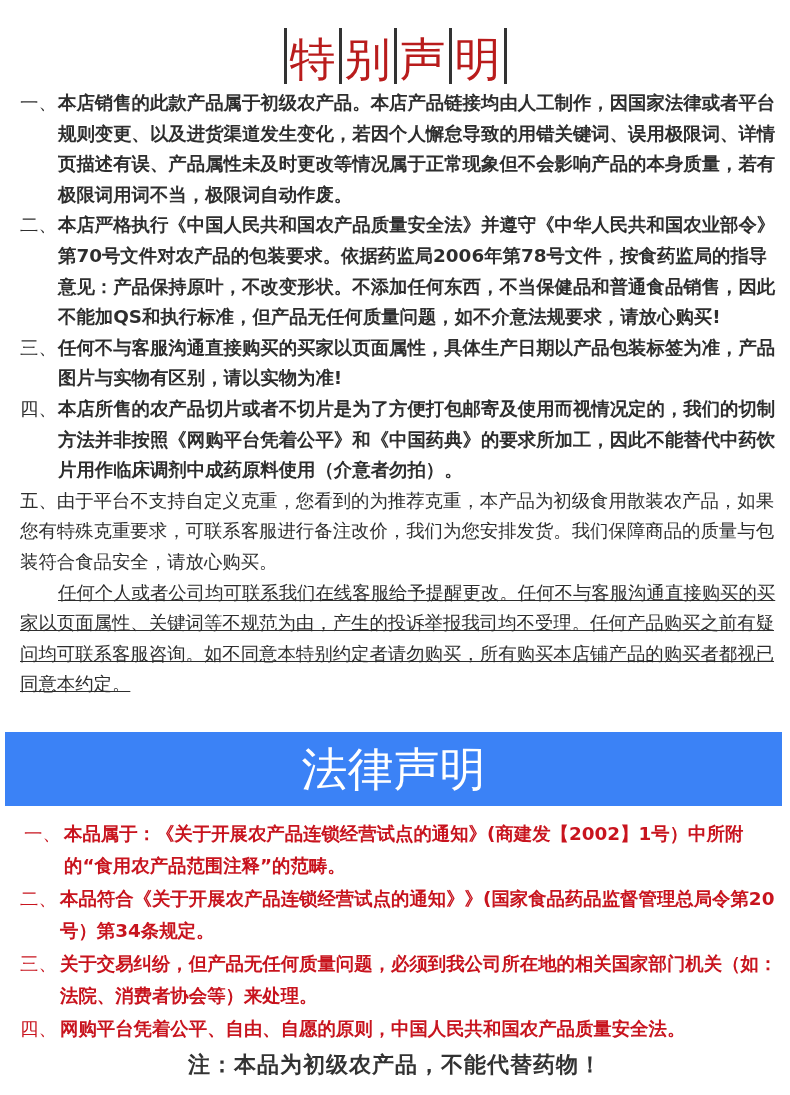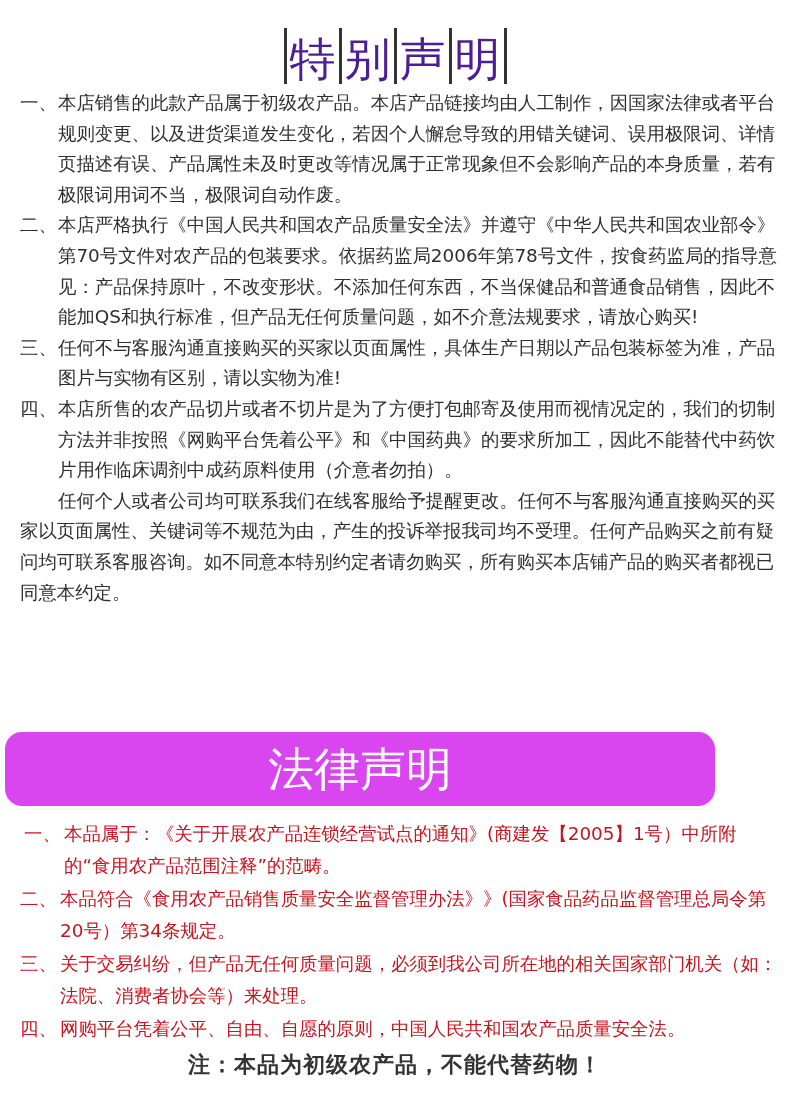--- a/index.html
+++ b/index.html
@@ -1,30 +1,30 @@
 <!DOCTYPE html>
 <html><head>
 <meta charset="utf-8">
 <style>
   html, body { margin: 0; padding: 0; background: #ffffff; }
   body { width: 790px; height: 1095px; position: relative; overflow: hidden;
          font-family: "DejaVu Sans", "Liberation Sans", sans-serif; color: #2e2e2e; }
   .title { position: absolute; top: 24px; left: 0; width: 790px; text-align: center;
-           font-size: 46px; line-height: 62px; color: #4c1d95; letter-spacing: 0; }
+           font-size: 46px; line-height: 62px; color: #b91c1c; letter-spacing: 0; }
   .title .bar { display: inline-block; width: 3px; height: 56px; background: #333; vertical-align: middle;
                 margin: 0 3px; position: relative; top: -3px; }
   .title .ch { display: inline-block; vertical-align: middle; }
   .notice { position: absolute; top: 88px; left: 20px; width: 760px; font-size: 18.4px; line-height: 30.6px; }
   .item { display: flex; }
   .item .num { flex: 0 0 38px; white-space: nowrap; }
-  .item .txt { flex: 1; }
+  .item .txt { flex: 1; font-weight: bold; }
   .item.flat { display: block; }
-  .para { text-indent: 38px; }
-  .banner { position: absolute; top: 732px; left: 5px; width: 710px; height: 74px; background: #d946ef;
-            color: #ffffff; font-size: 46px; line-height: 74px; text-align: center; border-radius: 17px; }
+  .para { text-indent: 38px; text-decoration: underline; }
+  .banner { position: absolute; top: 732px; left: 5px; width: 777px; height: 74px; background: #3b82f6;
+            color: #ffffff; font-size: 46px; line-height: 74px; text-align: center; }
   .legal { position: absolute; top: 818px; left: 20px; width: 760px; font-size: 18.4px; line-height: 31.5px;
            color: #c8141e; }
   .legal .item .num { flex: 0 0 40px; }
   .legal .item.first { padding-left: 4px; }
   .legal .item + .item { margin-top: 2px; }
   .note { position: absolute; top: 1048px; left: 0; width: 790px; text-align: center; font-size: 22px;
           line-height: 34px; font-weight: bold; color: #333333; letter-spacing: 1px; }
 </style>
 </head>
 <body>
@@ -41,35 +41,38 @@
     <span class="txt">本店严格执行《中国人民共和国农产品质量安全法》并遵守《中华人民共和国农业部令》第70号文件对农产品的包装要求。依据药监局2006年第78号文件，按食药监局的指导意见：产品保持原叶，不改变形状。不添加任何东西，不当保健品和普通食品销售，因此不能加QS和执行标准，但产品无任何质量问题，如不介意法规要求，请放心购买!</span>
   </div>
   <div class="item">
     <span class="num">三、</span>
     <span class="txt">任何不与客服沟通直接购买的买家以页面属性，具体生产日期以产品包装标签为准，产品图片与实物有区别，请以实物为准!</span>
   </div>
   <div class="item">
     <span class="num">四、</span>
     <span class="txt">本店所售的农产品切片或者不切片是为了方便打包邮寄及使用而视情况定的，我们的切制方法并非按照《网购平台凭着公平》和《中国药典》的要求所加工，因此不能替代中药饮片用作临床调剂中成药原料使用（介意者勿拍）。</span>
   </div>
+  <div class="item flat">
+    <span>五、</span><span>由于平台不支持自定义克重，您看到的为推荐克重，本产品为初级食用散装农产品，如果您有特殊克重要求，可联系客服进行备注改价，我们为您安排发货。我们保障商品的质量与包装符合食品安全，请放心购买。</span>
+  </div>
   <div class="para">任何个人或者公司均可联系我们在线客服给予提醒更改。任何不与客服沟通直接购买的买家以页面属性、关键词等不规范为由，产生的投诉举报我司均不受理。任何产品购买之前有疑问均可联系客服咨询。如不同意本特别约定者请勿购买，所有购买本店铺产品的购买者都视已同意本约定。</div>
 </div>
 
 <div class="banner">
   <span>法律声明</span>
 </div>
 
 <div class="legal">
   <div class="item first">
     <span class="num">一、</span>
-    <span class="txt">本品属于：《关于开展农产品连锁经营试点的通知》(商建发【2005】1号）中所附的“食用农产品范围注释”的范畴。</span>
+    <span class="txt">本品属于：《关于开展农产品连锁经营试点的通知》(商建发【2002】1号）中所附的“食用农产品范围注释”的范畴。</span>
   </div>
   <div class="item">
     <span class="num">二、</span>
-    <span class="txt">本品符合《食用农产品销售质量安全监督管理办法》》(国家食品药品监督管理总局令第20号）第34条规定。</span>
+    <span class="txt">本品符合《关于开展农产品连锁经营试点的通知》》(国家食品药品监督管理总局令第20号）第34条规定。</span>
   </div>
   <div class="item">
     <span class="num">三、</span>
     <span class="txt">关于交易纠纷，但产品无任何质量问题，必须到我公司所在地的相关国家部门机关（如：法院、消费者协会等）来处理。</span>
   </div>
   <div class="item">
     <span class="num">四、</span>
     <span class="txt">网购平台凭着公平、自由、自愿的原则，中国人民共和国农产品质量安全法。</span>
   </div>
 </div>

